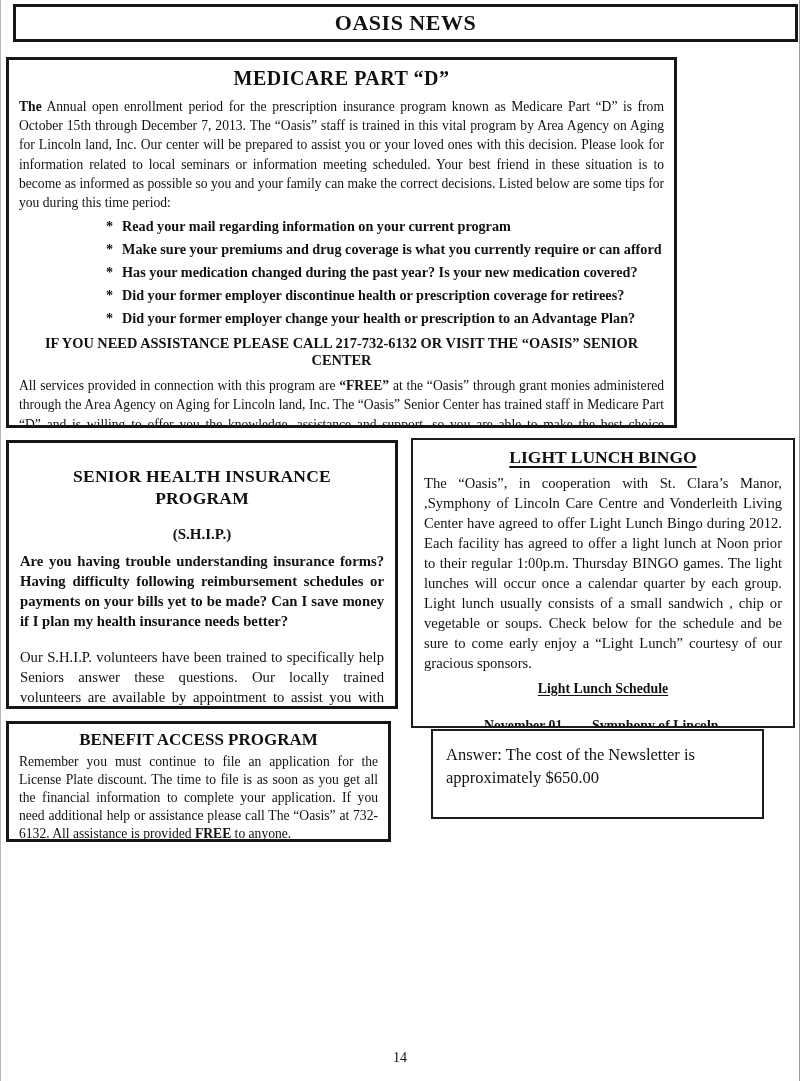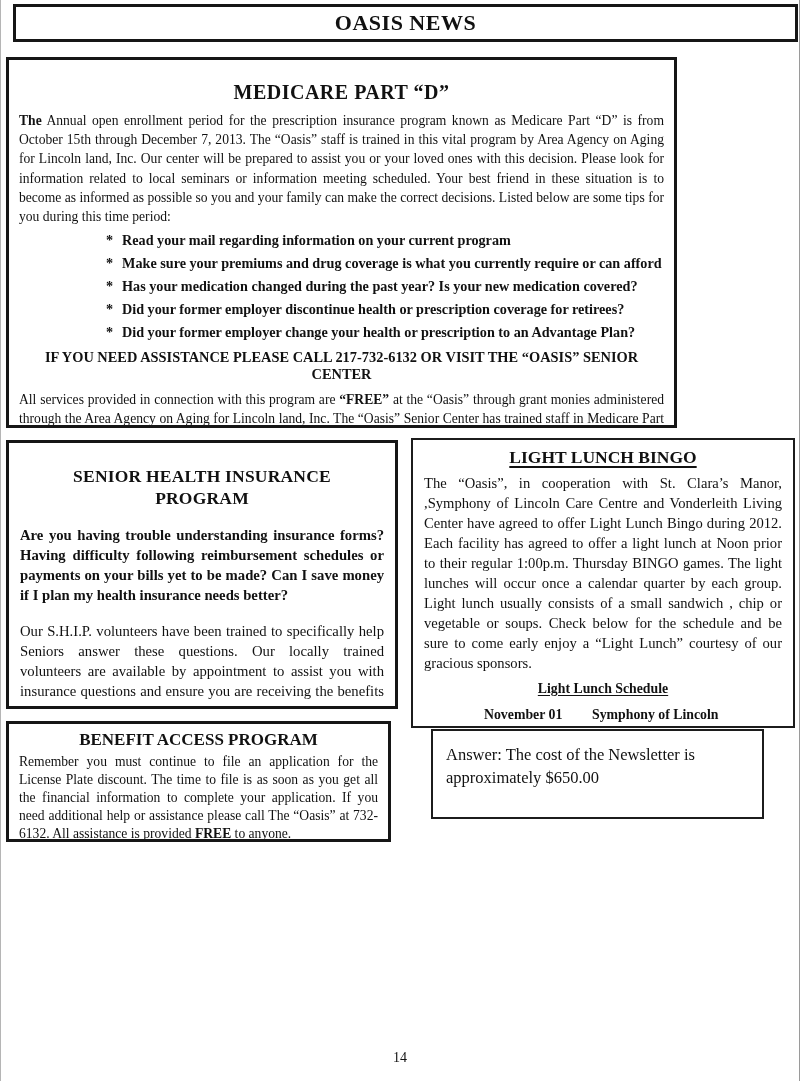--- a/index.html
+++ b/index.html
@@ -12,21 +12,21 @@
   }
   .box { position:absolute; background:#fff; box-sizing:border-box; overflow:hidden; }
   .bd3 { border:3px solid #161616; }
   .bd2 { border:2px solid #1c1c1c; }
 
   
   .masthead { left:12px; top:4px; width:785px; height:38px; display:flex; align-items:center; justify-content:center; }
   .masthead h1 { margin:0; font-size:22px; font-weight:bold; letter-spacing:0.5px; }
 
   
-  .medicare { left:5px; top:57px; width:671px; height:371px; padding:18px 10px; }
+  .medicare { left:5px; top:57px; width:671px; height:371px; padding:4px 10px; }
   .med-title { margin:3px 0 7px; text-align:center; font-size:20px; font-weight:bold; letter-spacing:0.5px; }
   .med-p { margin:0; font-size:13.6px; line-height:19.2px; text-align:justify; }
   .tips { list-style:none; margin:7px 0 0 87px; padding:0; font-weight:bold; font-size:14.2px; }
   .tips li { margin:0 0 8px; line-height:15px; display:flex; }
   .tips .ast { width:16px; flex:0 0 16px; }
   .assist { margin:9px 0 0; text-align:center; font-weight:bold; font-size:14.4px; line-height:17px; }
   .med-close { margin:7px 0 0; font-size:13.6px; line-height:19.2px; text-align:justify; }
 
   
   .ship { left:5px; top:440px; width:392px; height:269px; padding:6px 11px; }
@@ -35,21 +35,21 @@
   .ship-q { margin:8px 0 16px; font-weight:bold; font-size:14.7px; line-height:20px; text-align:justify; }
   .ship-body { margin:7px 0 0; font-size:14.7px; line-height:20px; text-align:justify; }
 
   
   .lunch { left:410px; top:438px; width:384px; height:290px; padding:6px 11px; }
   .lunch-title { margin:0; text-align:center; font-size:17.5px; font-weight:bold; line-height:22px; }
   .lunch-title span { text-decoration:underline; text-decoration-thickness:2px; text-underline-offset:3px; }
   .lunch-body { margin:5px 0 0; font-size:14.6px; line-height:20px; text-align:justify; }
   .sched-title { margin:7px 0 0; text-align:center; font-size:13.8px; font-weight:bold; line-height:17px; }
   .sched-title span { text-decoration:underline; text-underline-offset:2px; }
-  .sched-row { display:flex; margin:9px 0 0; padding-left:60px; font-weight:bold; font-size:13.8px; line-height:17px;align-items:flex-end; }
+  .sched-row { display:flex; margin:20px 0 0; padding-left:60px; font-weight:bold; font-size:13.8px; line-height:17px;align-items:flex-end; }
   .sched-row .date { width:108px; flex:0 0 108px; }
 
   
   .benefit { left:5px; top:721px; width:385px; height:121px; padding:4px 10px; }
   .ben-title { margin:1px 0 3px; text-align:center; font-size:17px; font-weight:bold; line-height:21px; }
   .ben-body { margin:0; font-size:13.6px; line-height:18px; text-align:justify; }
 
   
   .answer { left:430px; top:729px; width:333px; height:90px; padding:12px 13px; }
   .answer p { margin:0; font-size:16.5px; line-height:23px; }
@@ -90,20 +90,21 @@
           <span class="ast">*</span>
           <span>Did your former employer change your health or prescription to an Advantage Plan?</span>
         </li>
     </ul>
     <p class="assist">IF YOU NEED ASSISTANCE PLEASE CALL 217-732-6132 OR VISIT THE “OASIS” SENIOR CENTER</p>
     <p class="med-close"><span>All services provided in connection with this program are </span><b>“FREE”</b><span> at the “Oasis” through grant monies administered through the Area Agency on Aging for Lincoln land, Inc.  The “Oasis” Senior Center has trained staff in Medicare Part “D” and is willing to offer you the knowledge, assistance and support, so you are able to make the best choice possible.  Call us at 732-6132 to set up a private\ confidential appointment to help sort through the maze of insurance programs.</span></p>
   </div>
 
   <div class="box bd3 ship">
     <h2 class="ship-title">SENIOR HEALTH INSURANCE PROGRAM</h2>
+    <h3 class="ship-sub">(S.H.I.P.)</h3>
     <p class="ship-q">Are you having trouble understanding insurance forms? Having   difficulty following reimbursement schedules or payments on your bills yet to be made?  Can I save money if I plan my health   insurance needs better?</p>
     <p class="ship-body"><span>Our S.H.I.P. volunteers have been trained to specifically help Seniors  answer these questions.  Our locally trained volunteers are available by appointment to assist you with insurance  questions and ensure you are receiving the  benefits your  insurance plan  provides.  The S.H.I.P. volunteers are here on </span><b>Thursday from 2pm-4pm</b><span>.  Please call for an  appointment at The “Oasis” Senior Center at  </span></p>
   </div>
 
   <div class="box bd2 lunch">
     <h2 class="lunch-title"><span>LIGHT LUNCH BINGO</span></h2>
     <p class="lunch-body">The  “Oasis”,  in  cooperation  with  St.  Clara’s  Manor, ,Symphony of Lincoln Care Centre and Vonderleith Living Center have agreed to offer Light Lunch Bingo during 2012. Each facility has agreed to  offer a light lunch at Noon prior to their regular 1:00p.m. Thursday  BINGO games.  The light lunches will occur once a  calendar quarter by each group. Light lunch usually consists of a small sandwich , chip or vegetable or soups.  Check below for the schedule and be sure to come early enjoy a “Light Lunch”    courtesy of our gracious sponsors.</p>
     <p class="sched-title"><span>Light Lunch Schedule</span></p>
     <div class="sched-row">
       <span class="date">November 01</span>

